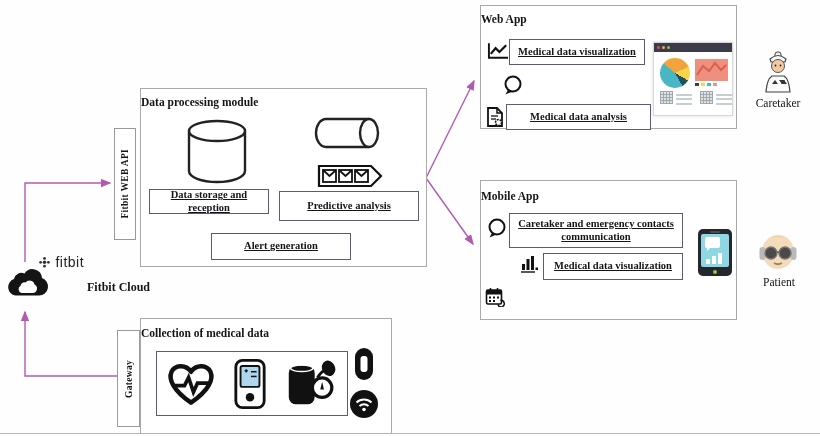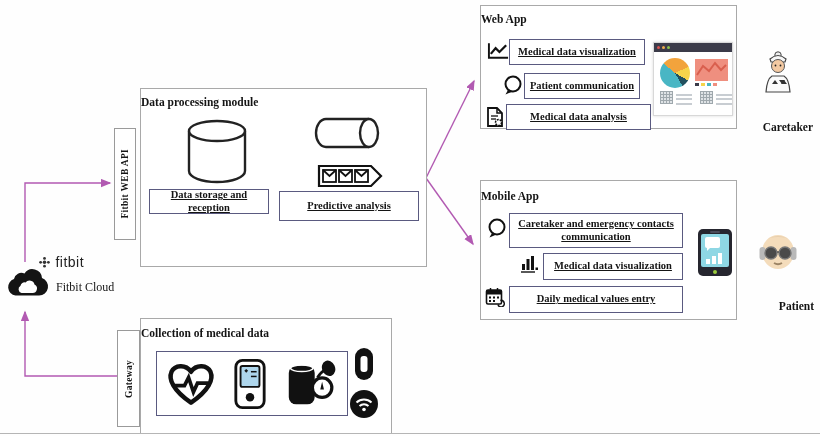--- a/index.html
+++ b/index.html
@@ -12,24 +12,24 @@
   .bline{stroke:#222;stroke-width:1.3;fill:none;}
   .box-outer{position:absolute;border:1px solid #a9a9a9;background:#fff;}
   .box-label{position:absolute;border:1.3px solid #5a5a80;background:#fff;display:flex;
              align-items:center;justify-content:center;text-align:center;font-weight:bold;
              font-size:10.5px;line-height:1.18;padding:1px 3px;box-sizing:border-box;text-decoration:underline;}
   .ptitle{position:absolute;left:0;width:100%;text-align:left;font-weight:bold;font-size:11.5px;}
   .vtab{position:absolute;border:1px solid #9a9a9a;background:#fff;display:flex;
         align-items:center;justify-content:center;}
   .vtab span{writing-mode:vertical-rl;transform:rotate(180deg);font-weight:bold;
              font-size:9.5px;white-space:nowrap;letter-spacing:.3px;}
-  .actor-label{position:absolute;font-weight:bold;font-size:11.5px;text-align:right;width:70px;margin-top:24px;}
+  .actor-label{position:absolute;font-weight:normal;font-size:11.5px;text-align:center;width:70px;}
   .cloud-word{position:absolute;font-size:14px;color:#222;letter-spacing:.5px;
               font-family:"Liberation Sans","DejaVu Sans",sans-serif;}
-  .cloud-label{position:absolute;font-weight:normal;font-size:12px;}
+  .cloud-label{position:absolute;font-weight:bold;font-size:12px;margin-left:31px;}
   
   .browser{position:absolute;width:78px;height:72px;background:#fff;border:1px solid #d8d8d8;
            box-shadow:0 0 3px rgba(0,0,0,.15);}
   .browser-bar{height:9px;background:#3b3b49;display:flex;align-items:center;gap:2px;padding-left:3px;}
   .browser-bar i{width:3px;height:3px;border-radius:50%;display:block;}
   .browser-bar i.r{background:#d9534f}.browser-bar i.y{background:#f0ad4e}.browser-bar i.g{background:#8bc34a}
   .pie{position:absolute;left:6px;top:15px;width:30px;height:30px;border-radius:50%;
        background:conic-gradient(from -50deg,#f2a33c 0 115deg,#f6d44b 115deg 170deg,
                  #22505e 170deg 200deg,#49b6c4 200deg 360deg);}
   .mini-chart{position:absolute;left:41px;top:16px;width:33px;height:22px;background:#ef8f7f;}
@@ -112,34 +112,34 @@
         <rect x="6" y="6" width="13" height="12"></rect>
           <path d="M6,6 L12.5,12 L19,6" fill="none"></path>
         <rect x="22" y="6" width="13" height="12"></rect>
           <path d="M22,6 L28.5,12 L35,6" fill="none"></path>
         <rect x="38" y="6" width="13" height="12"></rect>
           <path d="M38,6 L44.5,12 L51,6" fill="none"></path>
       </g>
     </svg>
     <div class="box-label" style="left:8px;top:100px;width:120px;height:25px">Data storage and reception</div>
     <div class="box-label" style="left:138px;top:102px;width:140px;height:30px">Predictive analysis</div>
+    <div class="box-label" style="left:70px;top:144px;width:140px;height:27px">Alert generation</div>
   </div>
 
   <div class="box-outer" style="left:480px;top:5px;width:255px;height:122px">
     <div class="ptitle" style="top:7px">Web App</div>
     <svg class="abs" style="left:6px;top:35px" width="23" height="20" viewBox="0 0 24 20">
       <path d="M2,2 V17 H22" stroke="#111" stroke-width="2" fill="none"></path>
       <polyline points="4,13 9,7 13,11 20,4" stroke="#111" stroke-width="2.4" fill="none"></polyline>
     </svg>
     <div class="box-label" style="left:28px;top:33px;width:136px;height:26px">Medical data visualization</div>
     <svg class="abs" style="left:21px;top:69px" width="22" height="20" viewBox="0 0 22 20">
       <circle cx="11" cy="9" r="7.5" fill="none" stroke="#111" stroke-width="2"></circle>
       <path d="M6,15 L3.5,19.5 L10.5,16.5 Z" fill="#111"></path>
     </svg>
-    <div class="box-label" style="left:43px;top:67px;width:116px;height:26px">Patient communication</div>
     <svg class="abs" style="left:4px;top:100px" width="20" height="22" viewBox="0 0 20 22">
       <path d="M3,2 H12 L17,7 V20 H3 Z" fill="#fff" stroke="#111" stroke-width="1.8"></path>
       <path d="M12,2 V7 H17" fill="none" stroke="#111" stroke-width="1.5"></path>
       <line x1="6" y1="10" x2="13" y2="10" stroke="#111" stroke-width="1.3"></line>
       <line x1="6" y1="13" x2="11" y2="13" stroke="#111" stroke-width="1.3"></line>
       <circle cx="13.5" cy="16.5" r="3" fill="#fff" stroke="#111" stroke-width="1.5" stroke-dasharray="2 1"></circle>
     </svg>
     <div class="box-label" style="left:25px;top:98px;width:145px;height:26px">Medical data analysis</div>
     <div class="browser" style="left:172px;top:36px">
       <div class="browser-bar">
@@ -203,21 +203,20 @@
       <g fill="#111">
           <rect x="4" y="9.5" width="2" height="2"></rect>
           <rect x="8" y="9.5" width="2" height="2"></rect>
       <rect x="12" y="9.5" width="2" height="2"></rect>
           <rect x="4" y="13" width="2" height="2"></rect>
           <rect x="8" y="13" width="2" height="2"></rect>
         </g>
       <path d="M13,17.5 a3.2,3.2 0 1 0 3,-4" fill="none" stroke="#111" stroke-width="1.4"></path>
       <path d="M16.5,11 l1.2,2.6 -2.7,0.4 Z" fill="#111"></path>
     </svg>
-    <div class="box-label" style="left:28px;top:105px;width:174px;height:27px">Daily medical values entry</div>
     <div class="phone" style="left:217px;top:48px">
       <div class="spk"></div>
       <div class="scr">
         <div class="bub"></div>
           <div class="b1"></div>
           <div class="b2"></div>
           <div class="b3"></div>
       </div>
       <div class="home"></div>
     </div>

